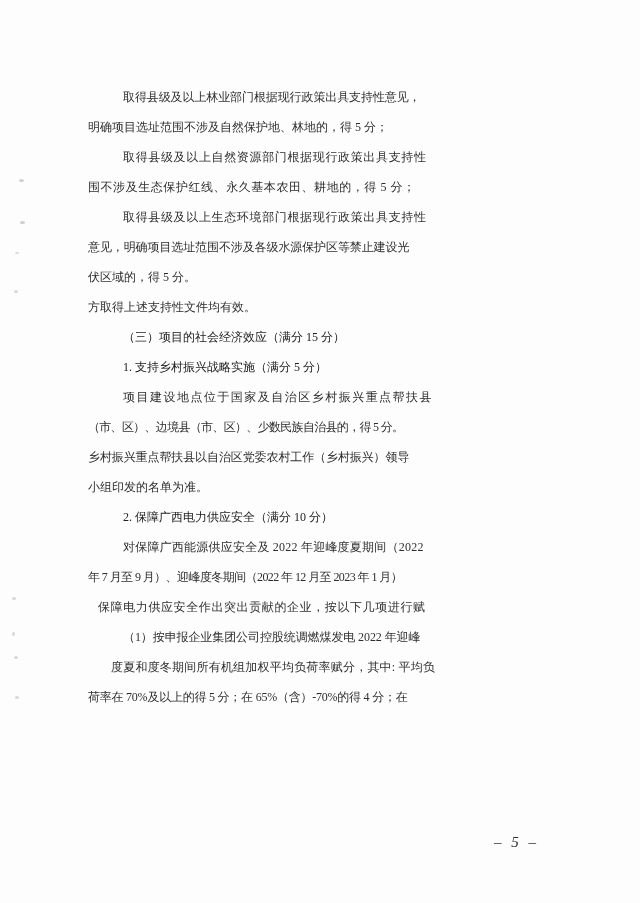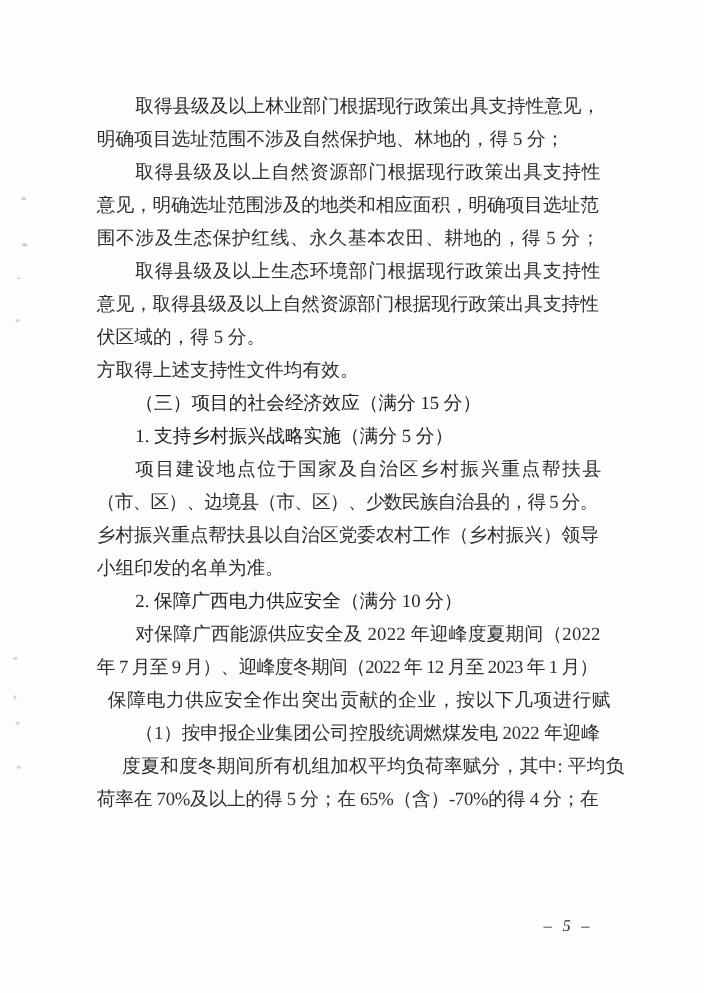--- a/index.html
+++ b/index.html
@@ -21,21 +21,21 @@
   }
   .textblock {
     position: absolute;
     left: 88px;
     top: 82px;
     width: 470px;
   }
   .line {
     height: 30px;
     line-height: 30px;
-    font-size: 17px;
+    font-size: 12px;
     color: var(--ink, #2e2e2e);
     white-space: nowrap;
     overflow: visible;
   }
   .line.indent {
     padding-left: 35px;
   }
   .line.bold {
     font-weight: normal;
     color: var(--ink-bold, #222222);
@@ -68,24 +68,23 @@
   <div class="speck" style="left:14px; top:290px; width:4px; height:3px;"></div>
   <div class="speck" style="left:12px; top:597px; width:4px; height:3px;"></div>
   <div class="speck" style="left:12px; top:632px; width:3px; height:4px;"></div>
   <div class="speck" style="left:14px; top:656px; width:4px; height:3px;"></div>
   <div class="speck" style="left:15px; top:696px; width:4px; height:3px;"></div>
 
   <div class="textblock">
       <div class="line indent" style="letter-spacing: -0.1px;"><span>取得县级及以上林业部门根据现行政策出具支持性意见，</span></div>
       <div class="line"><span>明确项目选址范围不涉及自然保护地、林地的，得 5 分；</span></div>
       <div class="line indent" style="letter-spacing: 0.65px;"><span>取得县级及以上自然资源部门根据现行政策出具支持性</span></div>
-      <div class="line" style="letter-spacing: -0.1px;"><span>意见，明确选址范围涉及的地类和相应面积，明确项目选址范</span></div>
       <div class="line" style="letter-spacing: 0.56px;"><span>围不涉及生态保护红线、永久基本农田、耕地的，得 5 分；</span></div>
       <div class="line indent" style="letter-spacing: 0.65px;"><span>取得县级及以上生态环境部门根据现行政策出具支持性</span></div>
-      <div class="line" style="letter-spacing: -0.1px;"><span>意见，取得县级及以上自然资源部门根据现行政策出具支持性</span></div>
+      <div class="line" style="letter-spacing: -0.1px;"><span>意见，明确项目选址范围不涉及各级水源保护区等禁止建设光</span></div>
       <div class="line"><span>伏区域的，得 5 分。</span></div>
       <div class="line"><span>方取得上述支持性文件均有效。</span></div>
       <div class="line indent bold"><span>（三）项目的社会经济效应（满分 15 分）</span></div>
       <div class="line indent bold"><span>1. 支持乡村振兴战略实施（满分 5 分）</span></div>
       <div class="line indent" style="letter-spacing: 1.48px;"><span>项目建设地点位于国家及自治区乡村振兴重点帮扶县</span></div>
       <div class="line" style="letter-spacing: -0.69px;"><span>（市、区）、边境县（市、区）、少数民族自治县的，得 5 分。</span></div>
       <div class="line" style="letter-spacing: -0.1px;"><span>乡村振兴重点帮扶县以自治区党委农村工作（乡村振兴）领导</span></div>
       <div class="line"><span>小组印发的名单为准。</span></div>
       <div class="line indent bold"><span>2. 保障广西电力供应安全（满分 10 分）</span></div>
       <div class="line indent" style="letter-spacing: 0.22px;"><span>对保障广西能源供应安全及 2022 年迎峰度夏期间（2022</span></div>

